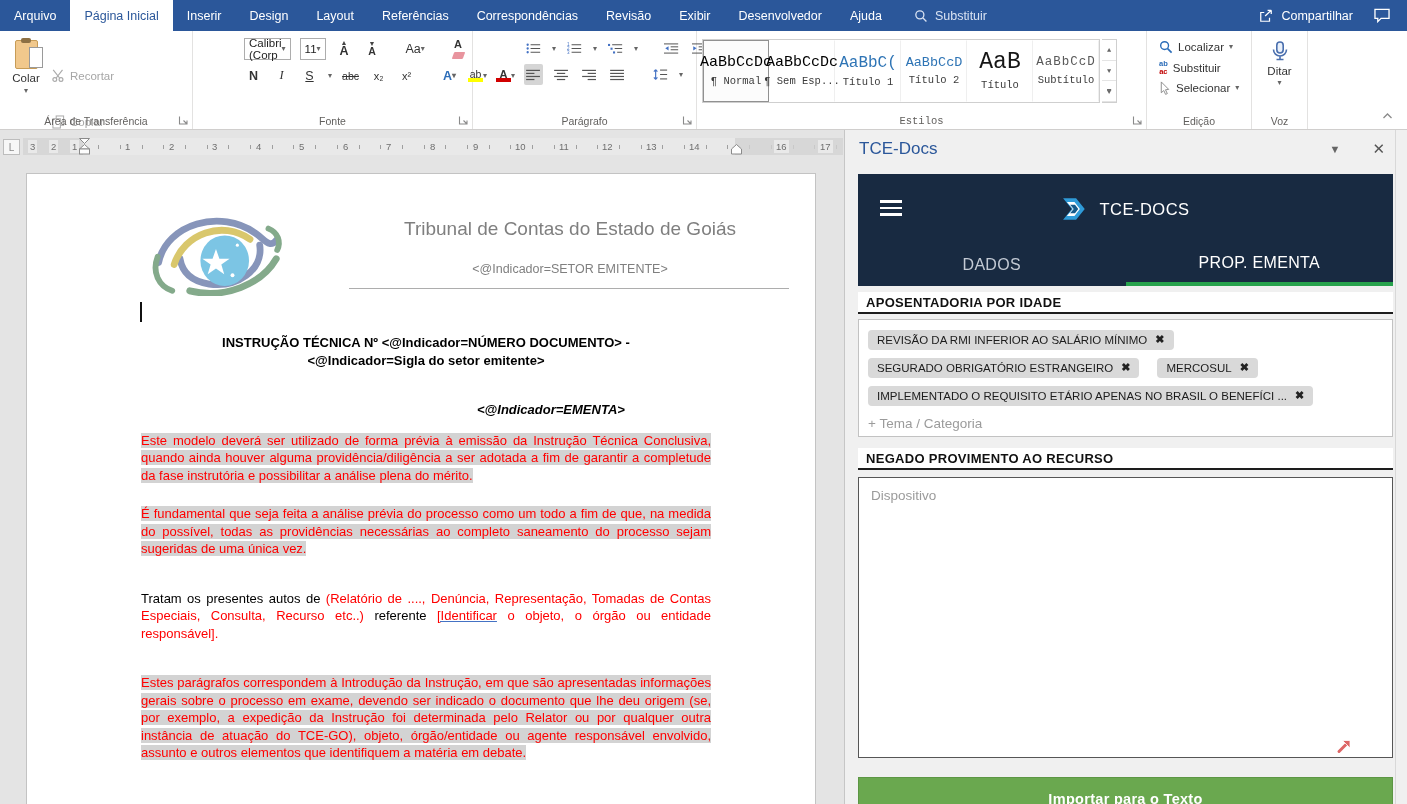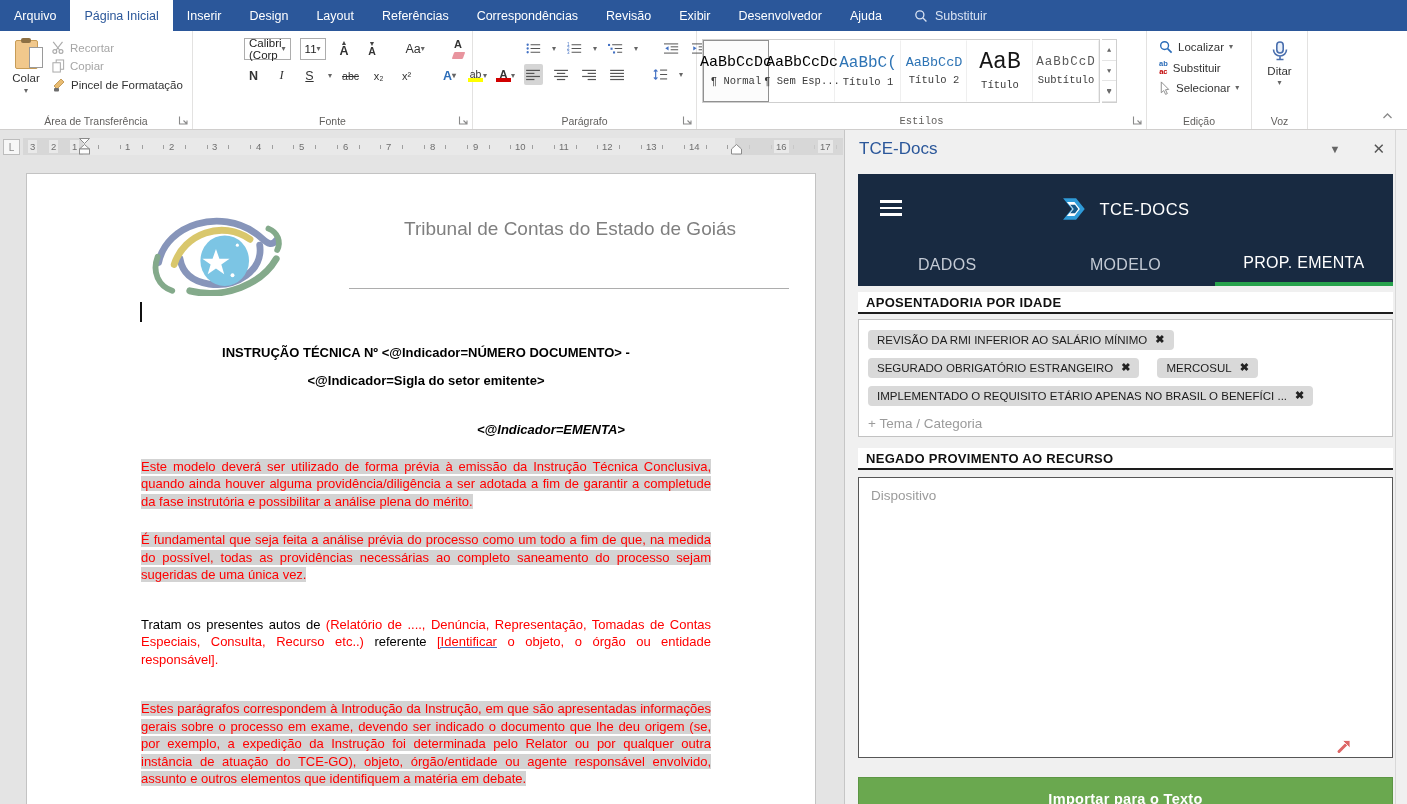--- a/index.html
+++ b/index.html
@@ -28,21 +28,21 @@
   .g-edit { width:105px; }
   .g-voice { width:56px; }
   .g-fill { flex:1 1 auto; border-right:none; position:relative; }
 
   .paste-btn { width:46px; display:flex; flex-direction:column; align-items:center; gap:3px; padding-top:4px; font-size:11.5px; color:#333; }
   .clip-ico { width:23px; height:29px; background:#f1c88c; border:1px solid #c79c57; border-radius:2px; position:relative; }
   .clip-top { position:absolute; top:-3px; left:5px; width:10px; height:5px; background:#8d7044; border-radius:2px; }
   .clip-paper { position:absolute; right:-6px; top:6px; width:14px; height:21px; background:#fff; border:1px solid #9a9a9a; }
   .clip-col { display:flex; flex-direction:column; gap:3px; padding-top:4px; }
   .mini-btn { display:flex; align-items:center; gap:5px; font-size:11.5px; color:#333; padding:1px 3px; white-space:nowrap; }
-  .mini-btn.disabled { color:#a6a6a6; }
+  .mini-btn.disabled { color:#a6a6a6;margin-top:28px; }
   .arrow { font-size:8px; color:#666; line-height:1; }
   .f-row { display:flex; align-items:center; gap:9px; margin:2px 2px 5px 4px;padding-left:44px; }
   .combo { display:flex; align-items:center; justify-content:space-between; border:1px solid #adadad; background:#fff; height:22px; font-size:11.5px; color:#222; padding:0 4px; }
   .fname { width:118px; }
   .fsize { width:42px; }
   .tbtn { min-width:19px; height:21px; display:inline-flex; align-items:center; justify-content:center; border-radius:2px; font-size:12.5px; color:#333; padding:0 2px; }
   .tbtn.sel { background:#d5d5d5; }
   .sep { width:1px; height:20px; background:#e0e0e0; margin:0 3px; }
   .b { font-weight:bold; } .i { font-style:italic; } .u { text-decoration:underline; } .st { text-decoration:line-through; }
   .bar { display:block; width:15px; height:4px; margin-top:-2px; }
@@ -78,26 +78,26 @@
   .marker { position:absolute; }
 
   .page { position:absolute; left:26px; top:43px; width:790px; height:700px; background:#fff; border:1px solid #c3c3c3; border-bottom:none; }
   .pg-logo { position:absolute; left:118px; top:30px; }
   .pg-head { position:absolute; left:322px; top:44px; width:442px; text-align:center; color:#7f7f7f; }
   .pg-head .t1 { font-size:19px; }
   .pg-head .t2 { font-size:12.5px; margin-top:22px; }
   .pg-hr { position:absolute; left:322px; top:114px; width:440px; border-top:1px solid #adadad; }
   .caret { position:absolute; left:113px; top:128px; width:1.5px; height:20px; background:#111; }
   .pg-body { position:absolute; left:114px; top:160px; width:570px; font-size:13px; line-height:17.5px; color:#000; }
-  .doc-title { text-align:center; font-weight:bold; margin-top:10px; }
+  .doc-title { text-align:center; font-weight:bold; }
   .ementa { margin-top:32px; margin-left:336px; font-weight:bold; font-style:italic; }
   .para { text-align:justify; }
   .red { color:#ff0000; }
   .hl { background:#d3d3d3; }
-  .mt13 { margin-top:19px; } .mt21 { margin-top:21px; } .mt32 { margin-top:32px; }
+  .mt13 { margin-top:13px; } .mt21 { margin-top:21px; } .mt32 { margin-top:32px; }
   .idlink { color:#ff0000; text-decoration:underline; text-decoration-color:#4472c4; }
 
   
   .taskpane { position:absolute; left:844px; top:130px; width:563px; bottom:0; background:#f0f0f0; border-left:1px solid #c6c6c6; }
   .tp-gutter { position:absolute; top:0; bottom:0; left:550px; width:1px; background:#d8d8d8; }
   .tp-titlerow { position:absolute; top:9px; left:14px; right:22px; display:flex; align-items:center; }
   .tp-title { color:#2b579a; font-size:17px; }
   .tp-titlerow .spacer { flex:1; }
   .tp-chev { color:#666; font-size:11px; margin-right:32px; }
   .tp-close { color:#555; font-size:15px; }
@@ -154,20 +154,36 @@
       </div>
     <span class="tb-search">
       <span class="ico">
         <svg width="14" height="14" viewBox="0 0 16 16">
             <circle cx="6.7" cy="6.7" r="4.6" fill="none" stroke="#d8e2f2" stroke-width="1.5"></circle>
             <line x1="10.3" y1="10.3" x2="14.2" y2="14.2" stroke="#d8e2f2" stroke-width="1.5"></line>
           </svg>
       </span>
       <span>Substituir</span>
     </span>
+    <span class="tb-right">
+      <span class="tb-share">
+        <span class="ico">
+          <svg width="16" height="14" viewBox="0 0 18 16">
+              <path d="M7 4 H3 V14 H13 V10" fill="none" stroke="#fff" stroke-width="1.4"></path>
+              <path d="M8 8 L15 1.5 M15 1.5 h-4.2 M15 1.5 v4.2" fill="none" stroke="#fff" stroke-width="1.4"></path>
+            </svg>
+        </span>
+        <span>Compartilhar</span>
+      </span>
+      <span class="ico">
+        <svg width="18" height="15" viewBox="0 0 18 16">
+            <path d="M1.5 1.5 h15 v9.5 h-8.5 l-3.5 3.5 v-3.5 h-3 z" fill="none" stroke="#fff" stroke-width="1.4"></path>
+          </svg>
+      </span>
+    </span>
   </div>
 
   <div class="ribbon">
 
     <div class="rgroup g-clip">
       <div class="paste-btn">
         <div class="clip-ico">
             <div class="clip-top"></div>
             <div class="clip-paper"></div>
           </div>
@@ -627,20 +643,21 @@
           <path d="M46 89 C82 98 120 82 135 56" stroke="#84aa8b" stroke-width="7" fill="none" stroke-linecap="round"></path>
           <path d="M127 25 C137 29 140 39 136 47" stroke="#84aa8b" stroke-width="6" fill="none" stroke-linecap="round"></path>
           <ellipse cx="82" cy="58" rx="25" ry="26" fill="#7cc5e4"></ellipse>
           <polygon points="73,46 76.5,56 87,56 78.5,62 81.5,72 73,66 64.5,72 67.5,62 59,56 69.5,56" fill="#ffffff"></polygon>
           <circle cx="90" cy="73" r="2" fill="#fff"></circle>
             <circle cx="95" cy="42" r="1.6" fill="#fff"></circle>
         </svg>
       </span>
       <div class="pg-head">
         <div class="t1">Tribunal de Contas do Estado de Goiás</div>
+        <div class="t2">&lt;@Indicador=SETOR EMITENTE&gt;</div>
       </div>
       <div class="pg-hr"></div>
       <div class="caret"></div>
 
       <div class="pg-body">
         <div class="doc-title">INSTRUÇÃO TÉCNICA Nº &lt;@Indicador=NÚMERO DOCUMENTO&gt; -</div>
         <div class="doc-title">&lt;@Indicador=Sigla do setor emitente&gt;</div>
         <div class="ementa">&lt;@Indicador=EMENTA&gt;</div>
         <p class="para mt13"><span class="hl red">Este modelo deverá ser utilizado de forma prévia à emissão da Instrução Técnica Conclusiva, quando ainda houver alguma providência/diligência a ser adotada a fim de garantir a completude da fase instrutória e possibilitar a análise plena do mérito.</span></p>
         <p class="para mt21"><span class="hl red">É fundamental que seja feita a análise prévia do processo como um todo a fim de que, na medida do possível, todas as providências necessárias ao completo saneamento do processo sejam sugeridas de uma única vez.</span></p>
@@ -672,21 +689,20 @@
               <polygon points="4.5,5.5 11.5,5.5 16.5,12 11.5,18.5 4.5,18.5 10,12" fill="#ffffff"></polygon>
               <polygon points="7.5,8 12,8 15,12 12,16 7.5,16 10.8,12" fill="#155a8a"></polygon>
             </svg>
         </span>
         <span class="brand">TCE-DOCS</span>
       </div>
       <div class="tp-tabs">
 
           <span class="tp-tab">DADOS</span>
 
-          <span class="tp-tab">MODELO</span>
 
           <span class="tp-tab active">PROP. EMENTA</span>
         </div>
     </div>
 
     <div class="tp-heading h1pos">APOSENTADORIA POR IDADE</div>
 
     <div class="tags-box">
       <div style="display:contents;">
         

